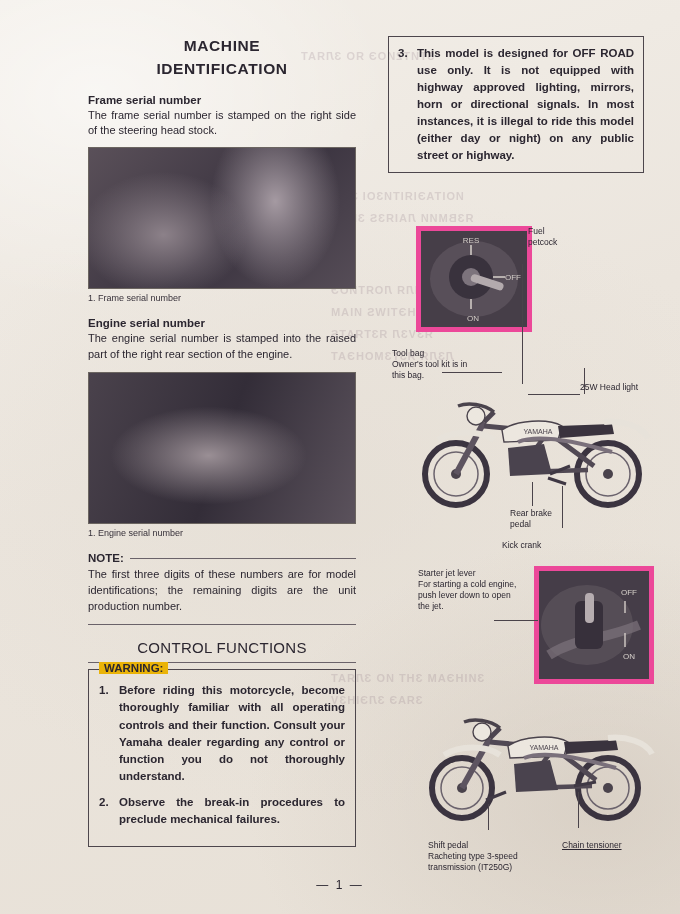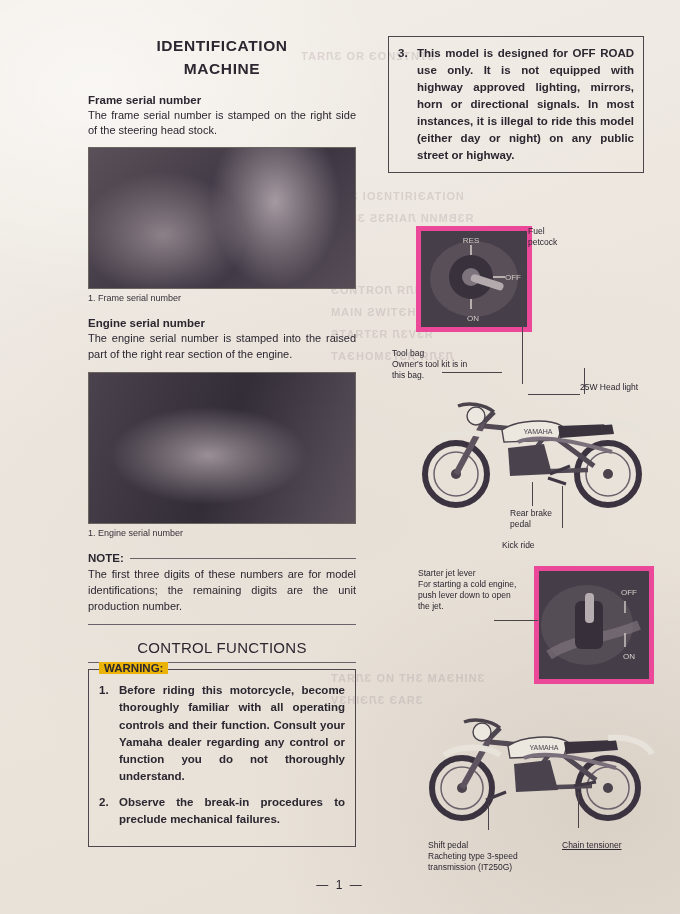--- a/index.html
+++ b/index.html
@@ -215,22 +215,22 @@
   <div class="bleed" style="left:330px; top:306px;">НЭТІWЅ ИІАМ</div>
   <div class="bleed" style="left:330px; top:328px;">ЯЗVЗЛ ЯЗТЯАТЅ</div>
   <div class="bleed" style="left:330px; top:350px;">ЛЗЛЯ ЯЗТЗМОНЭАТ</div>
   <div class="bleed" style="left:330px; top:672px;">ЗИІНЭАМ ЗНТ ИО ЗЛЯАТ</div>
   <div class="bleed" style="left:330px; top:694px;">ЗЯАЭ ЗЛЭІНЗV</div>
 
   <div class="content">
 
     <div class="col-left">
 
+      <h1 class="section-title">MACHINE</h1>
       <h1 class="section-title">IDENTIFICATION</h1>
-      <h1 class="section-title">MACHINE</h1>
 
       <h2 class="sub-title">Frame serial number</h2>
       <p class="body">The frame serial number is stamped on the right side of the steering head stock.</p>
 
       <div class="photo" style="height:140px;">
         <div class="ph-a"></div>
         <svg width="266" height="140" viewBox="0 0 266 140">
           <defs>
             <linearGradient id="tube" x1="0" y1="0" x2="1" y2="1">
               <stop offset="0%" stop-color="#8d838c"></stop>
@@ -391,21 +391,21 @@
     <div class="lbl" style="left:392px; top:348px; width:88px;">
       <div>Tool bag</div>
       <div>Owner's tool kit is in this bag.</div>
     </div>
     <div class="leader" style="left:442px; top:372px; width:60px; height:1px;"></div>
 
     <div class="lbl" style="left:580px; top:382px;">25W Head light</div>
     <div class="leader" style="left:528px; top:394px; width:52px; height:1px;"></div>
 
     <div class="lbl" style="left:510px; top:508px; width:60px;">Rear brake pedal</div>
-    <div class="lbl" style="left:502px; top:540px;">Kick ride</div>
+    <div class="lbl" style="left:502px; top:540px;">Kick crank</div>
 
     <div class="figure" style="left:534px; top:566px; width:112px; height:110px;">
       <div class="fig-photo" style="width:110px; height:108px;">
         <svg width="110" height="108" viewBox="0 0 110 108">
           <rect width="110" height="108" fill="#4a424d"></rect>
           <ellipse cx="48" cy="54" rx="46" ry="40" fill="#6d646e" opacity="0.55"></ellipse>
           <path d="M10 84 C38 66, 62 70, 100 54" stroke="#8a8089" stroke-width="10" fill="none" opacity="0.7"></path>
           <rect x="36" y="30" width="28" height="48" rx="6" fill="#3a333e"></rect>
           <rect x="46" y="22" width="9" height="30" rx="4" fill="#cdc4c6"></rect>
           <path d="M86 30 L86 42" stroke="#efe9e2" stroke-width="1.4"></path>

